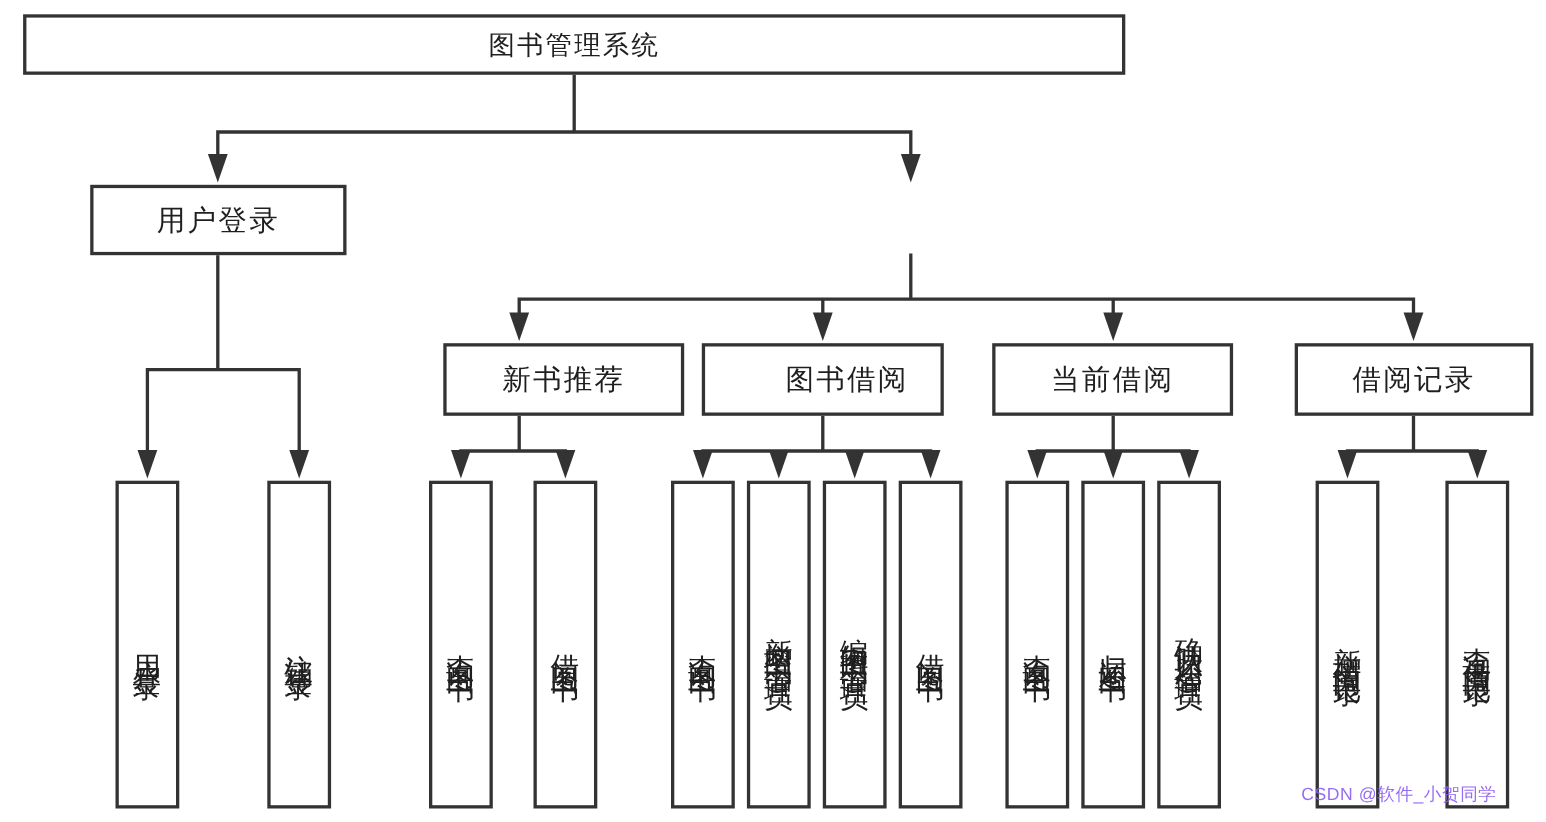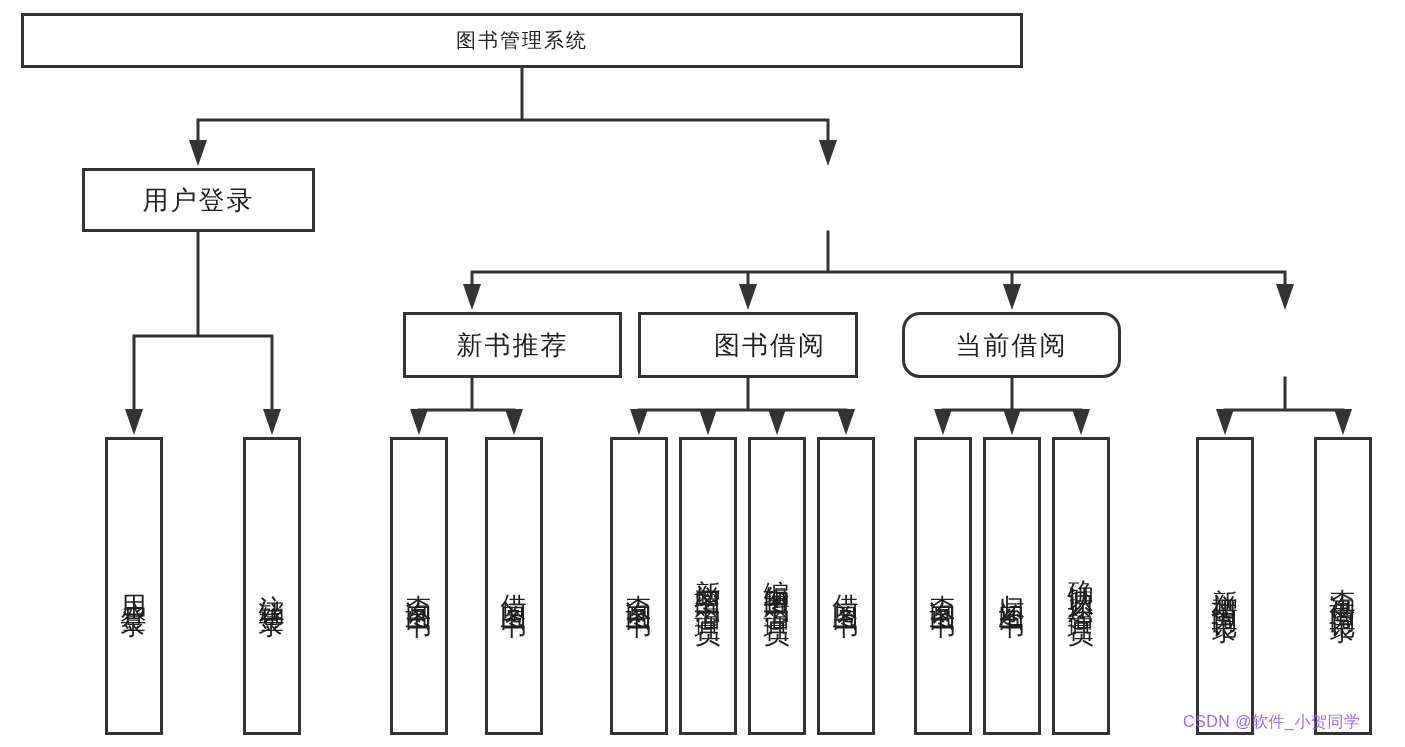--- a/index.html
+++ b/index.html
@@ -31,21 +31,21 @@
     align-items: center;
     justify-content: center;
     z-index: 1;
   }
   .box.h {
     font-size: 26px;
     letter-spacing: 2px;
     white-space: nowrap;
   }
   .box.root {
-    font-size: 20px;
+    font-size: 24px;
   }
   .box.v {
     writing-mode: vertical-rl;
     text-orientation: mixed;
     font-size: 26px;
     letter-spacing: 6px;
     line-height: 1;
   }
   .watermark {
     position: absolute;
@@ -86,21 +86,22 @@
       <polygon points="1216,409 1234,409 1225,435" fill="#333333"></polygon>
       <polygon points="1334,409 1352,409 1343,435" fill="#333333"></polygon>
     </svg>
 
   <div class="box h root" style="left:21px; top:13px; width:1002px; height:55px;">图书管理系统</div>
 
   <div class="box h" style="left:82px; top:168px; width:233px; height:64px;">用户登录</div>
 
   <div class="box h" style="left:363px; top:312px; width:219px; height:66px;margin-left:40px;">新书推荐</div>
   <div class="box h" style="left:638px; top:312px; width:220px; height:66px;padding-left:44px;">图书借阅</div>
-  <div class="box h" style="left:902px; top:312px; width:219px; height:66px;border-radius:18px;">当前借阅</div>
+  <div class="box h" style="left:902px; top:312px; width:219px; height:66px;">当前借阅</div>
+  <div class="box h" style="left:1177px; top:312px; width:217px; height:66px;">借阅记录</div>
 
   <div class="box v" style="left:105px; top:437px; width:58px; height:298px;">用户登录</div>
   <div class="box v" style="left:243px; top:437px; width:58px; height:298px;">注销登录</div>
 
   <div class="box v" style="left:390px; top:437px; width:58px; height:298px;">查询图书</div>
   <div class="box v" style="left:485px; top:437px; width:58px; height:298px;">借阅图书</div>
 
   <div class="box v" style="left:610px; top:437px; width:58px; height:298px;">查询图书</div>
   <div class="box v" style="left:679px; top:437px; width:58px; height:298px;">新增图书（管理员）</div>
   <div class="box v" style="left:748px; top:437px; width:58px; height:298px;">编辑图书（管理员）</div>

